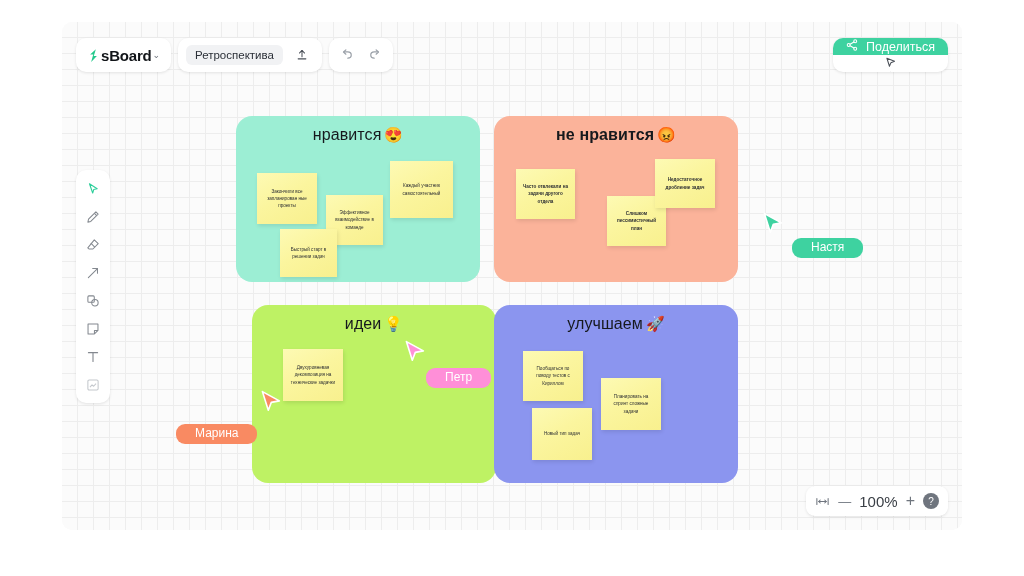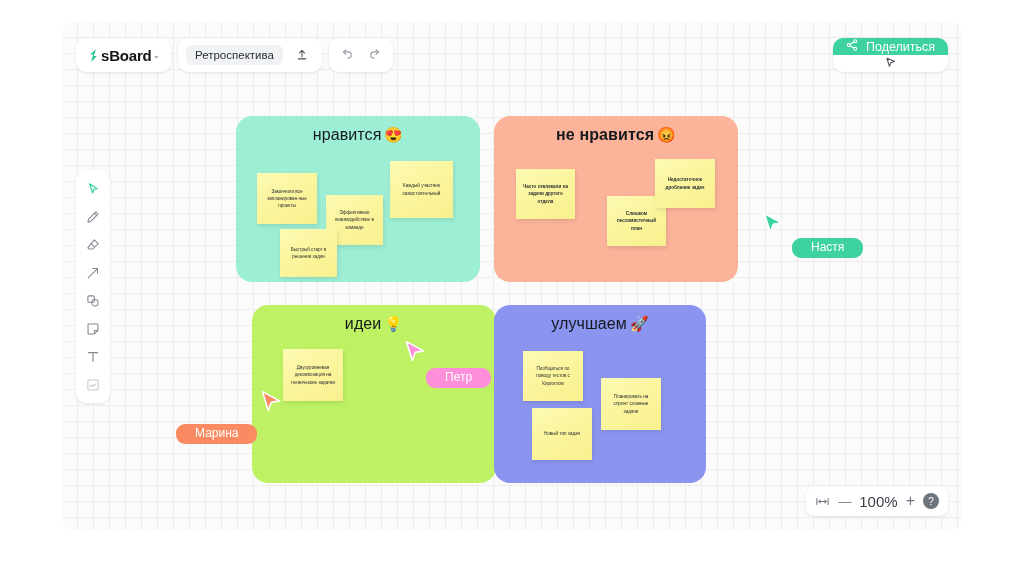--- a/index.html
+++ b/index.html
@@ -340,21 +340,21 @@
         <div class="note" style="left: 161px; top: 43px; width: 60px; height: 49px;">
           <span>Недостаточное дробление задач</span>
         </div>
       </div>
       <div class="board" style="left: 174px; top: 283px; width: 244px; height: 178px; background: #bef264; margin-left: 16px;">
         <div class="board-title"><span>идеи</span><span class="emo">💡</span></div>
         <div class="note" style="left: 31px; top: 44px; width: 60px; height: 52px;">
           <span>Двухуровневая декомпозиция на технические задачки</span>
         </div>
       </div>
-      <div class="board" style="left: 432px; top: 283px; width: 212px; height: 178px; background: rgb(139, 149, 239);">
+      <div class="board" style="left: 432px; top: 283px; width: 244px; height: 178px; background: rgb(139, 149, 239);">
         <div class="board-title"><span>улучшаем</span><span class="emo">🚀</span></div>
         <div class="note" style="left: 29px; top: 46px; width: 60px; height: 50px;">
           <span>Пообщаться по поводу тестов с Кириллом</span>
         </div>
         <div class="note" style="left: 107px; top: 73px; width: 60px; height: 52px;">
           <span>Планировать на спринт сложные задачи</span>
         </div>
         <div class="note" style="left: 38px; top: 103px; width: 60px; height: 52px;">
           <span>Новый тип задач</span>
         </div>

